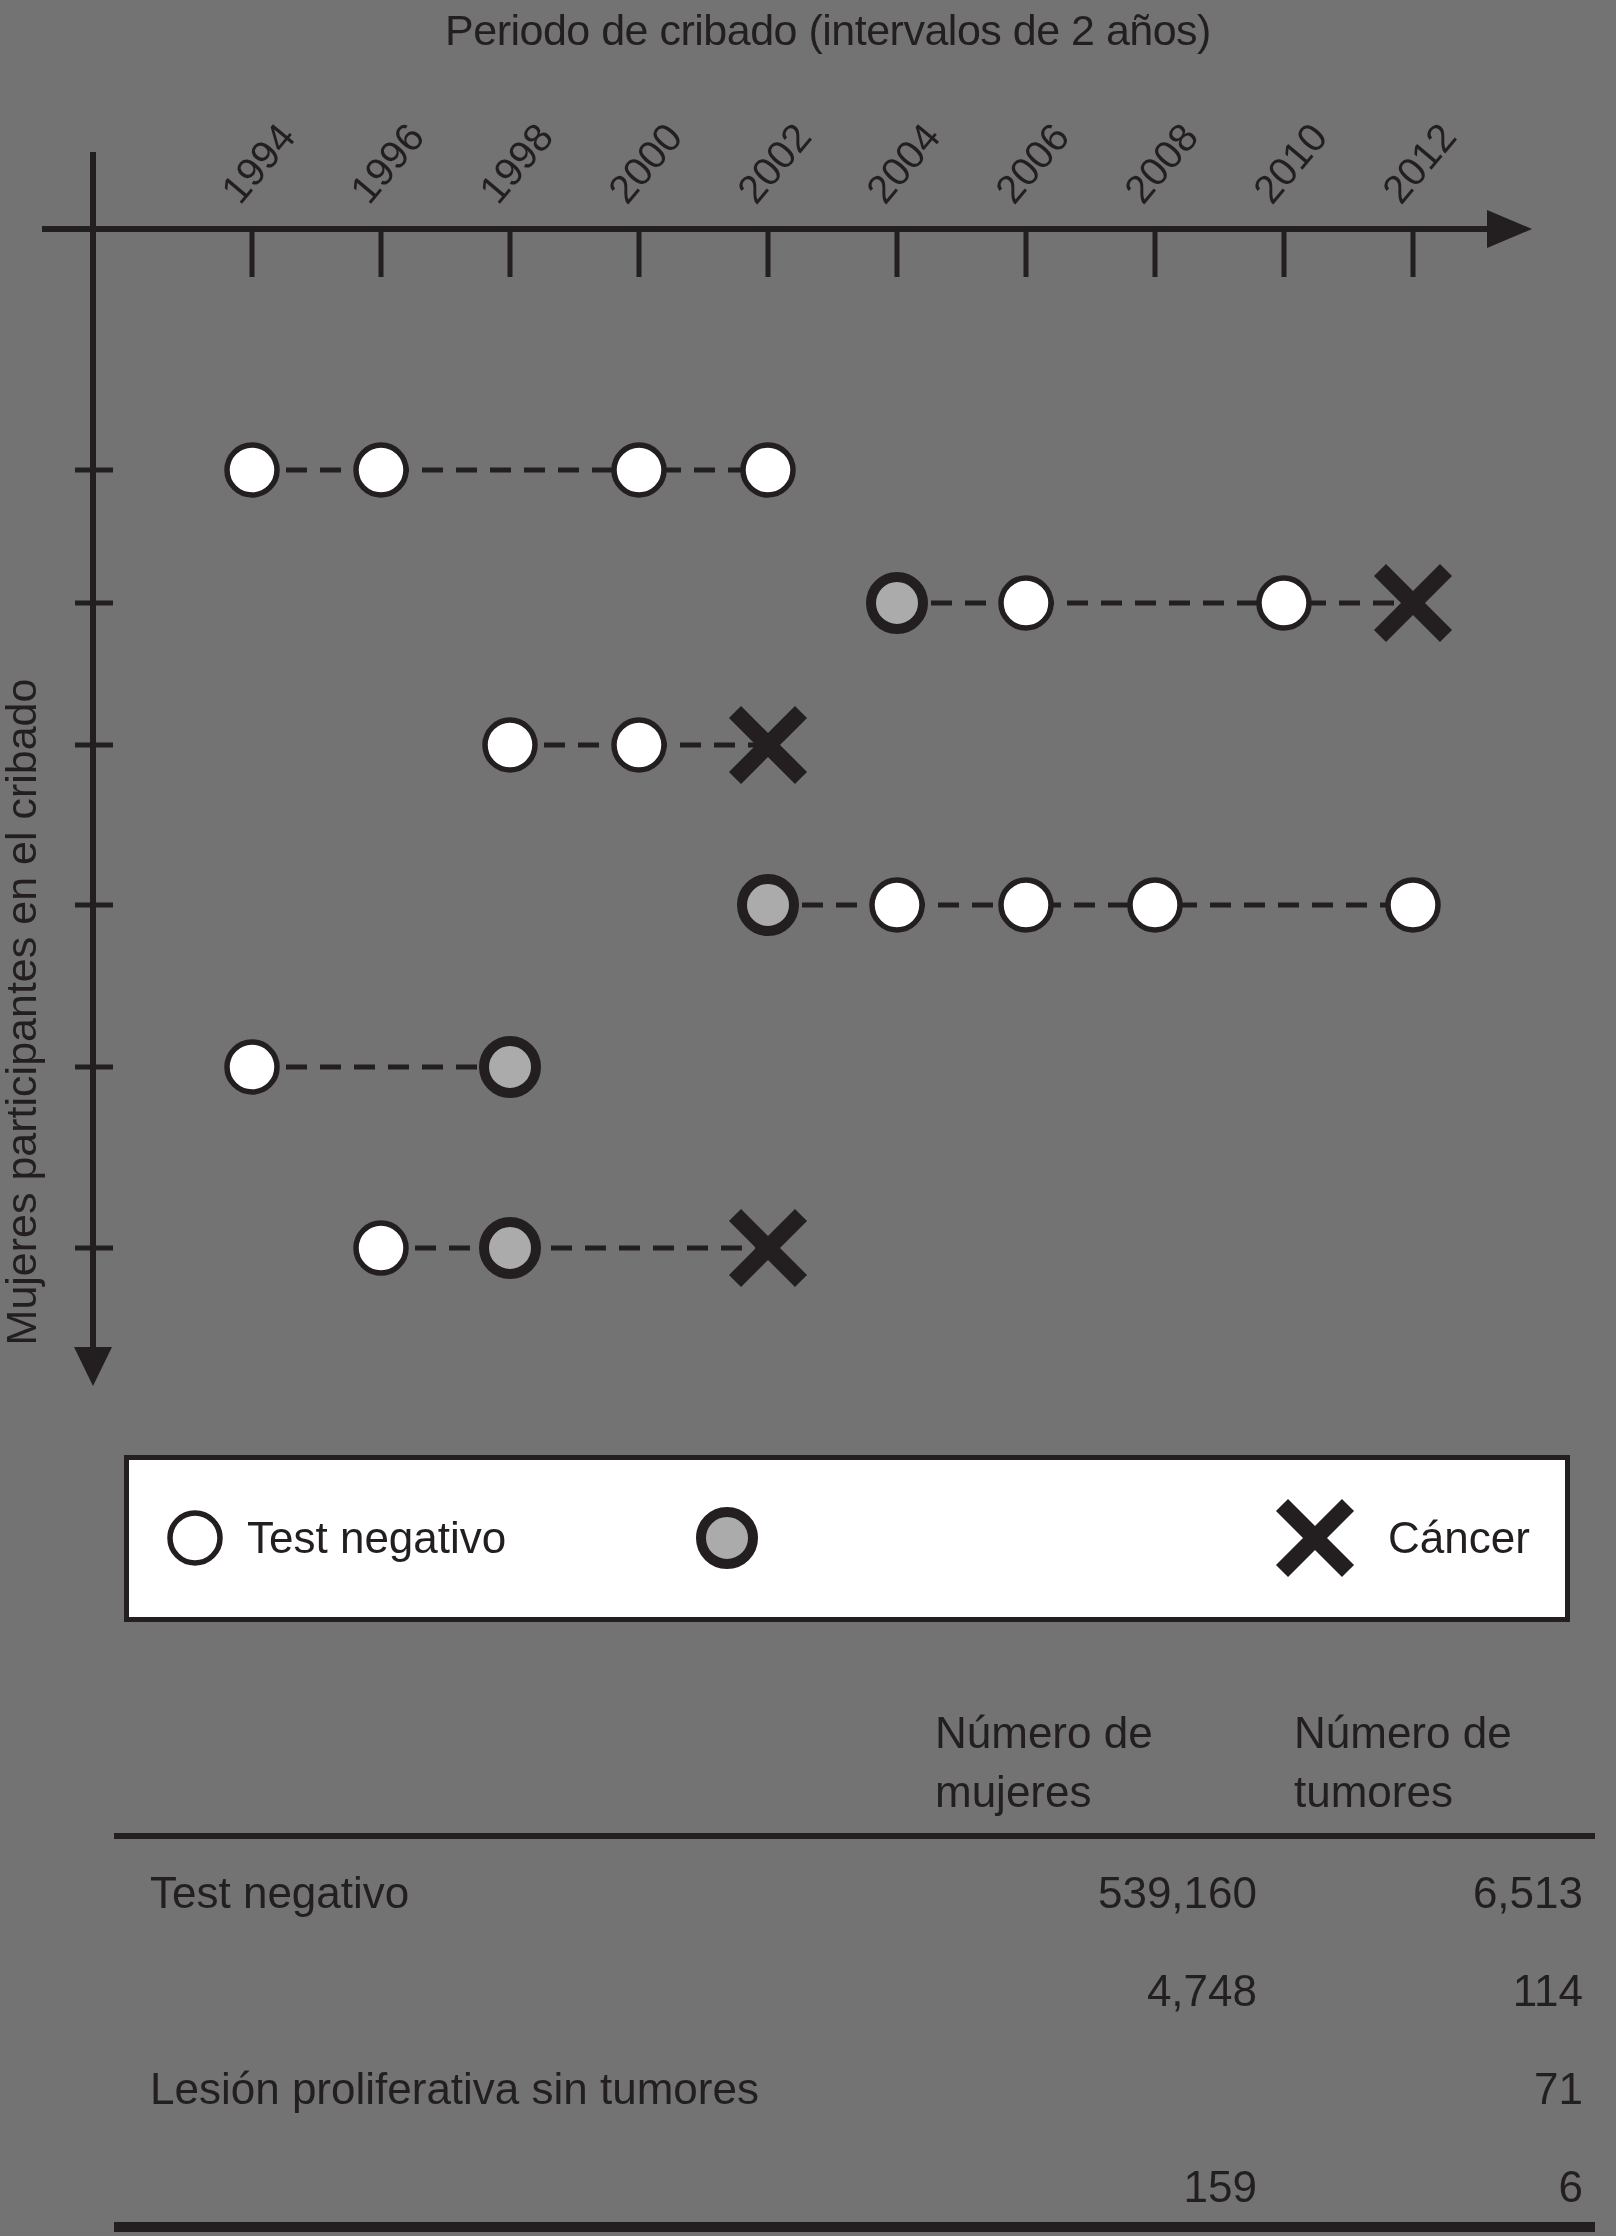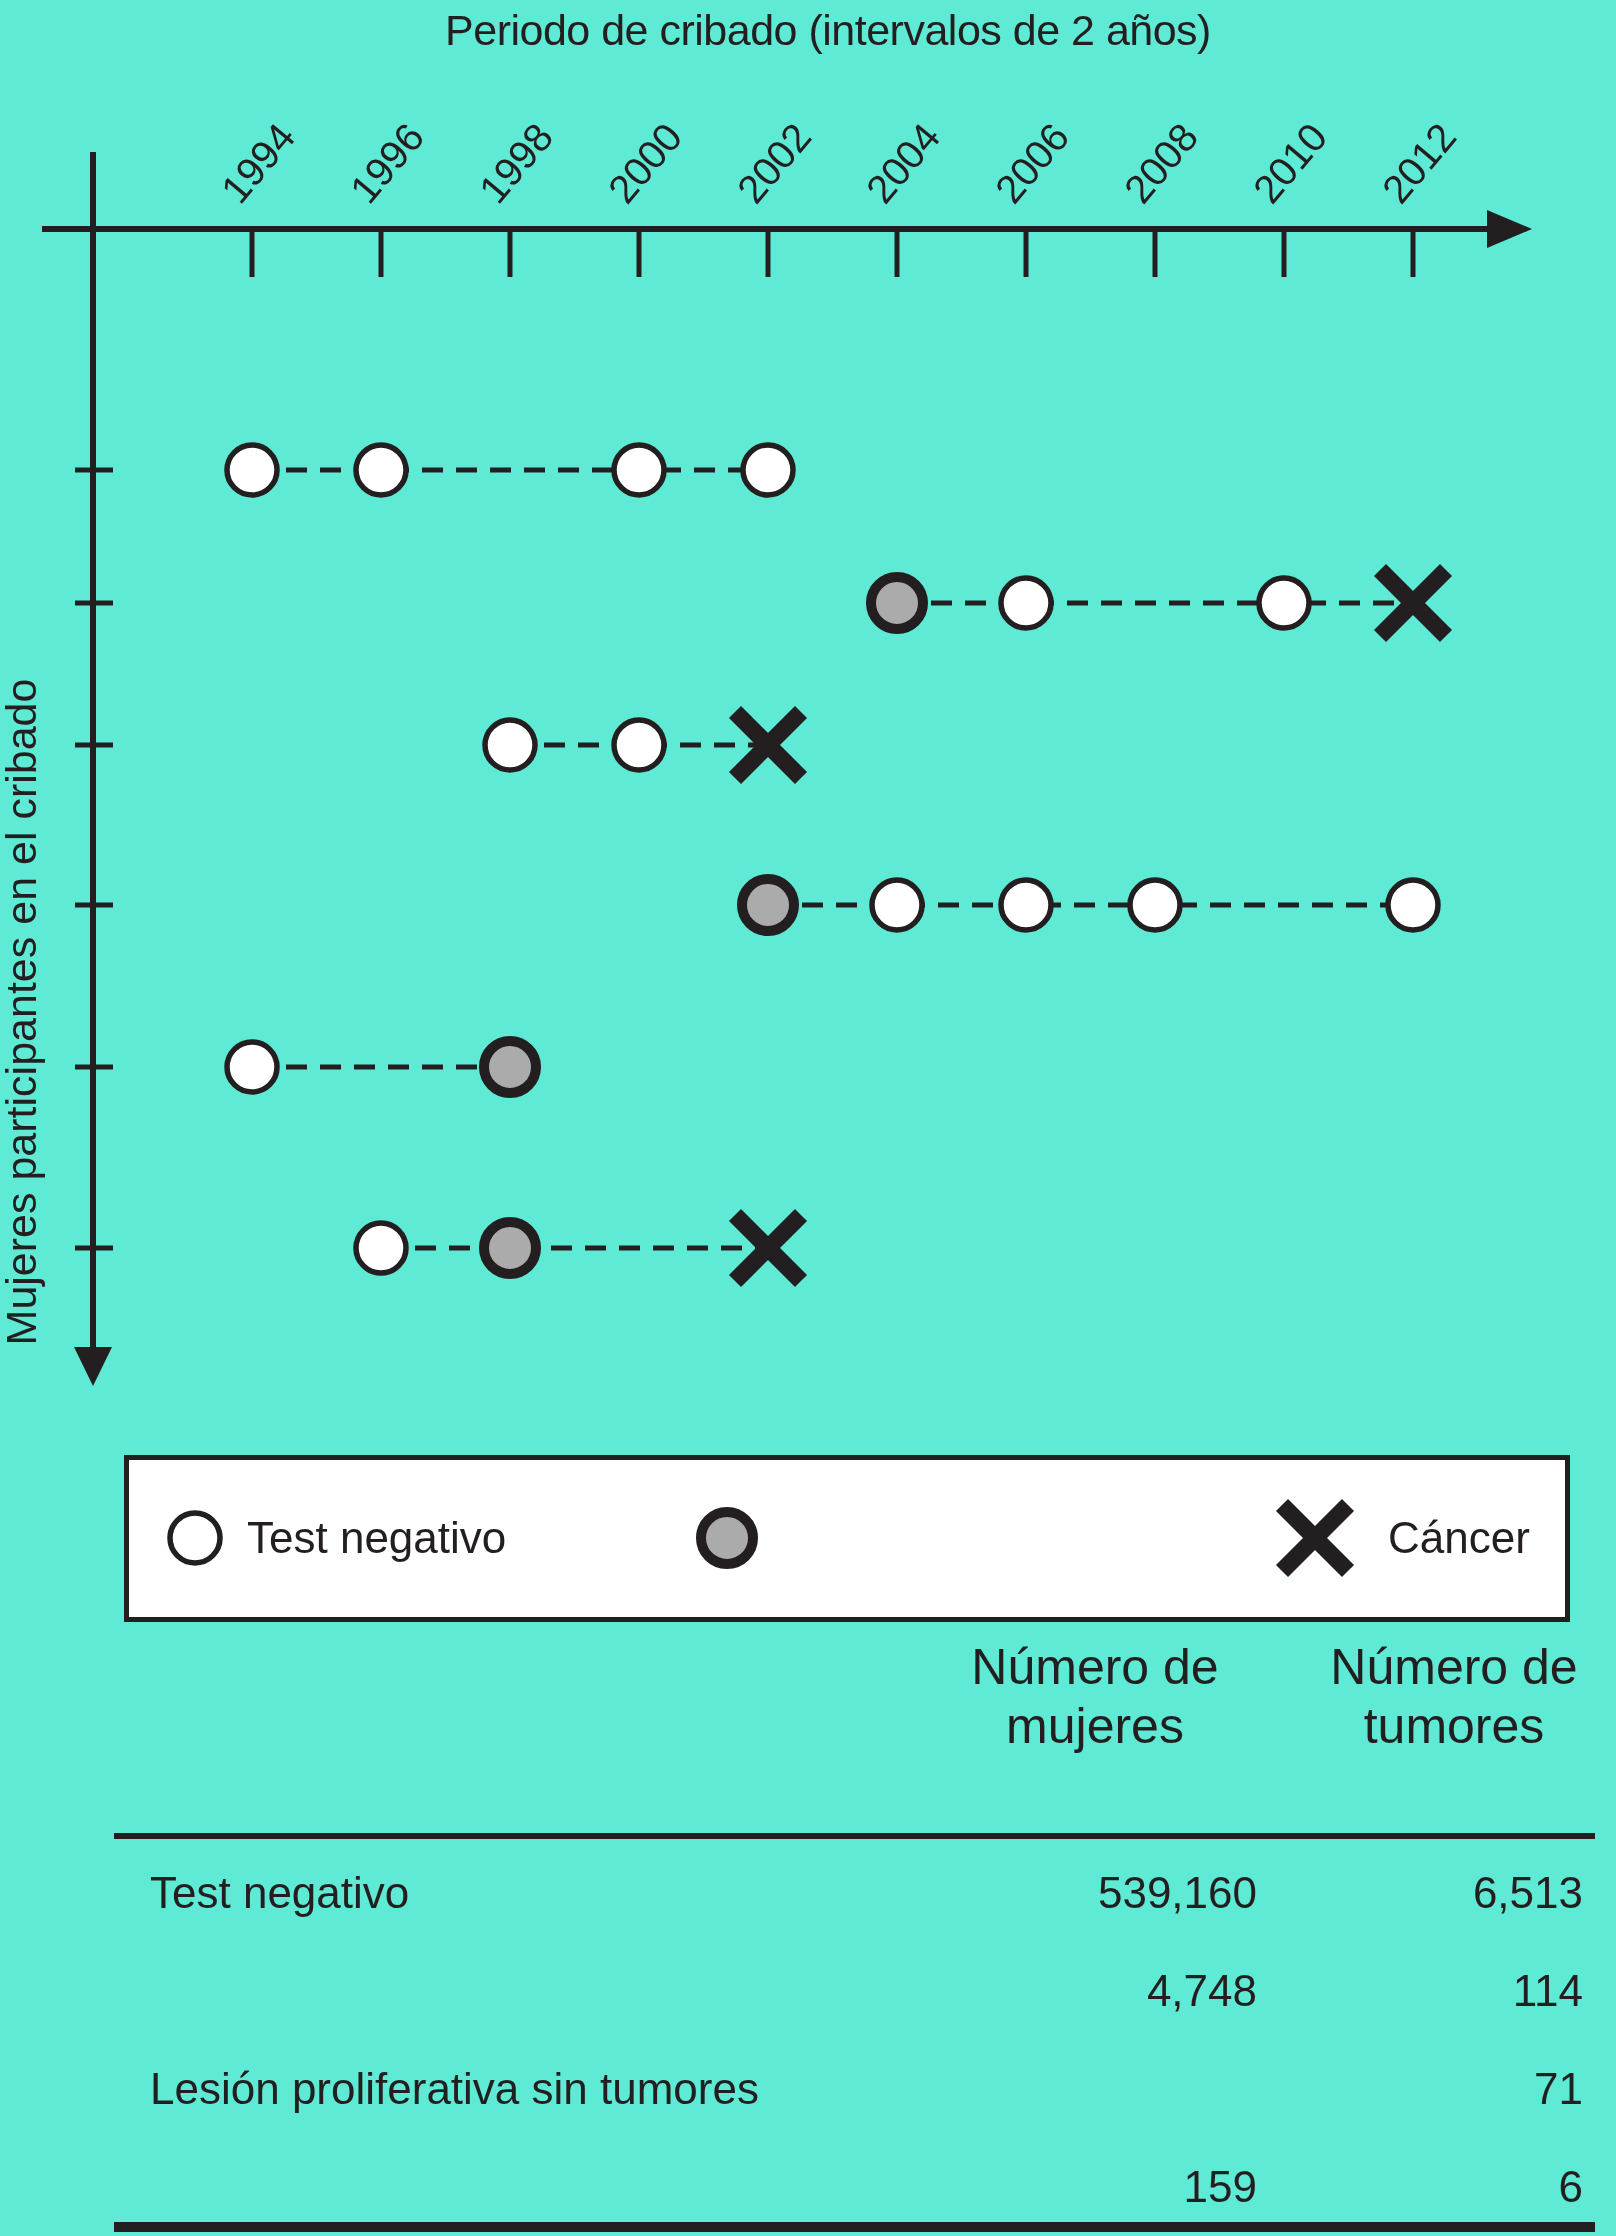--- a/index.html
+++ b/index.html
@@ -1,27 +1,27 @@
 <!DOCTYPE html>
 <html><head>
 <meta charset="utf-8">
 <style>
   html,body{margin:0;padding:0;background:#fff;}
-  .page{position:relative;width:1616px;height:2236px;background:#5eead4;overflow:hidden;
+  .page{position:relative;width:1616px;height:2236px;background:#737373;overflow:hidden;
         font-family:"Liberation Sans",sans-serif;color:#231f20;}
   .title{position:absolute;top:5px;left:20px;width:1616px;text-align:center;
          font-size:43px;line-height:50px;letter-spacing:-0.5px;}
   #plot{position:absolute;left:0;top:0;}
   svg text{font-family:"Liberation Sans",sans-serif;}
   .legend-box{position:absolute;left:124px;top:1455px;width:1446px;height:167px;
               border:5px solid #231f20;box-sizing:border-box;background:#fff;}
   .legend-label{position:absolute;top:52px;font-size:44px;line-height:52px;white-space:nowrap;}
   .legend-marker{position:absolute;top:23px;width:110px;height:110px;}
-  .th{position:absolute;top:1638px;width:320px;font-size:50px;line-height:59px;
-      text-align:center;white-space:pre-line;}
+  .th{position:absolute;top:1703px;width:320px;font-size:44px;line-height:59px;
+      white-space:pre-line;}
   .rule{position:absolute;left:114px;width:1481px;background:#231f20;}
   .rule-top{top:1833px;height:6px;}
   .rule-bottom{top:2222px;height:10px;}
   .t-row{position:absolute;left:0;width:1616px;height:58px;font-size:44px;line-height:58px;}
   .t-label{position:absolute;left:150px;white-space:nowrap;}
   .t-v1{position:absolute;left:900px;width:357px;text-align:right;}
   .t-v2{position:absolute;left:1330px;width:253px;text-align:right;}
 </style>
 </head>
 <body>

